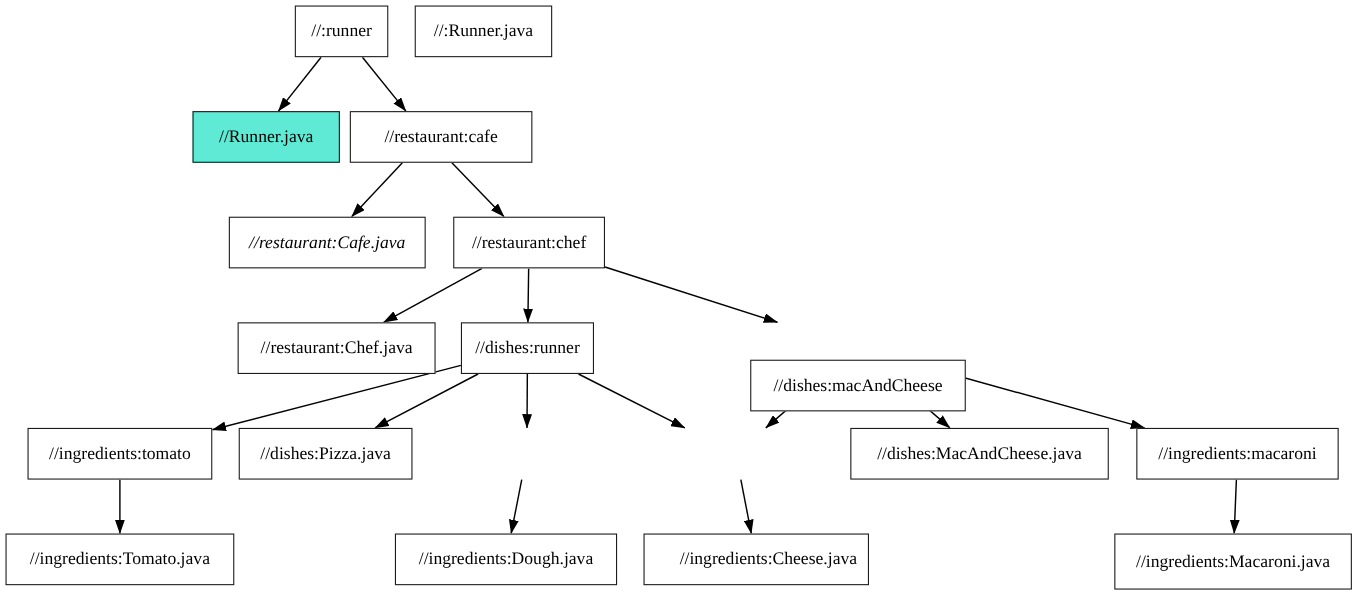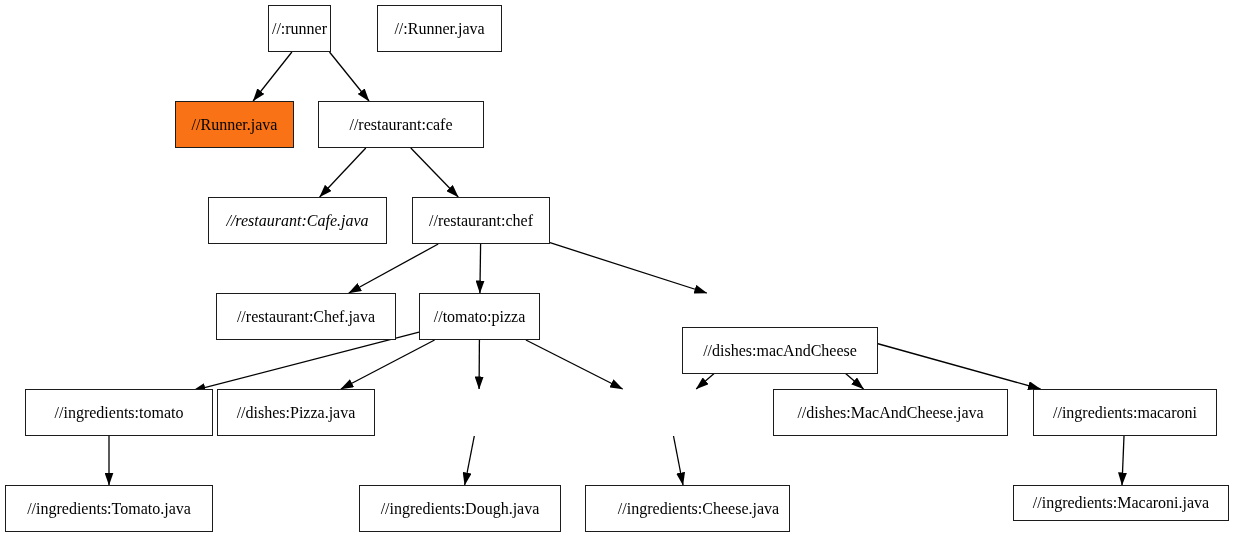--- a/index.html
+++ b/index.html
@@ -62,64 +62,64 @@
         <line x1="752.8" y1="340.0" x2="696.2" y2="389.0" stroke="#000000" stroke-width="1.3" marker-end="url(#arrowhead)"></line>
         <line x1="807.0" y1="340.0" x2="863.5" y2="389.0" stroke="#000000" stroke-width="1.3" marker-end="url(#arrowhead)"></line>
         <line x1="864.5" y1="340.0" x2="1040.5" y2="389.0" stroke="#000000" stroke-width="1.3" marker-end="url(#arrowhead)"></line>
         <line x1="109.0" y1="436.0" x2="109.0" y2="485.0" stroke="#000000" stroke-width="1.3" marker-end="url(#arrowhead)"></line>
         <line x1="474.3" y1="436.0" x2="464.7" y2="485.0" stroke="#000000" stroke-width="1.3" marker-end="url(#arrowhead)"></line>
         <line x1="673.5" y1="436.0" x2="683.0" y2="485.0" stroke="#000000" stroke-width="1.3" marker-end="url(#arrowhead)"></line>
         <line x1="1124.0" y1="436.0" x2="1122.0" y2="485.0" stroke="#000000" stroke-width="1.3" marker-end="url(#arrowhead)"></line>
       </g>
   </svg>
 
-<div class="node" style="left: 268px; top: 5px; width: 63px; height: 47px; background: rgb(255, 255, 255); border-color: rgb(28, 28, 28);">
+<div class="node" style="left: 268px; top: 5px; width: 85px; height: 47px; background: rgb(255, 255, 255); border-color: rgb(28, 28, 28);">
       <span>//:runner</span>
     </div>
     <div class="node" style="left: 377px; top: 5px; width: 125px; height: 47px; background: rgb(255, 255, 255); border-color: rgb(28, 28, 28);">
       <span>//:Runner.java</span>
     </div>
-    <div class="node" style="left: 175px; top: 101px; width: 119px; height: 47px; background: #f97316; border-color: rgb(28, 28, 28);">
+    <div class="node" style="left: 175px; top: 101px; width: 134px; height: 47px; background: #5eead4; border-color: rgb(28, 28, 28);">
       <span>//Runner.java</span>
     </div>
     <div class="node" style="left: 318px; top: 101px; width: 166px; height: 47px; background: rgb(255, 255, 255); border-color: rgb(28, 28, 28);">
       <span>//restaurant:cafe</span>
     </div>
     <div class="node" style="left: 208px; top: 197px; width: 179px; height: 47px; background: rgb(255, 255, 255); border-color: rgb(28, 28, 28); font-style: italic;">
       <span>//restaurant:Cafe.java</span>
     </div>
     <div class="node" style="left: 412px; top: 197px; width: 138px; height: 47px; background: rgb(255, 255, 255); border-color: rgb(28, 28, 28);">
       <span>//restaurant:chef</span>
     </div>
     <div class="node" style="left: 216px; top: 293px; width: 180px; height: 47px; background: rgb(255, 255, 255); border-color: rgb(28, 28, 28);">
       <span>//restaurant:Chef.java</span>
     </div>
     <div class="node" style="left: 419px; top: 293px; width: 121px; height: 47px; background: rgb(255, 255, 255); border-color: rgb(28, 28, 28);">
-      <span>//tomato:pizza</span>
+      <span>//dishes:runner</span>
     </div>
     <div class="node" style="left: 682px; top: 293px; width: 196px; height: 47px; background: rgb(255, 255, 255); border-color: rgb(28, 28, 28); margin-top: 34px;">
       <span>//dishes:macAndCheese</span>
     </div>
-    <div class="node" style="left: 25px; top: 389px; width: 188px; height: 47px; background: rgb(255, 255, 255); border-color: rgb(28, 28, 28); justify-content: center;">
+    <div class="node" style="left: 25px; top: 389px; width: 168px; height: 47px; background: rgb(255, 255, 255); border-color: rgb(28, 28, 28); justify-content: center;">
       <span>//ingredients:tomato</span>
     </div>
     <div class="node" style="left: 217px; top: 389px; width: 158px; height: 47px; background: rgb(255, 255, 255); border-color: rgb(28, 28, 28);">
       <span>//dishes:Pizza.java</span>
     </div>
     <div class="node" style="left: 773px; top: 389px; width: 235px; height: 47px; background: rgb(255, 255, 255); border-color: rgb(28, 28, 28);">
       <span>//dishes:MacAndCheese.java</span>
     </div>
     <div class="node" style="left: 1033px; top: 389px; width: 184px; height: 47px; background: rgb(255, 255, 255); border-color: rgb(28, 28, 28);">
       <span>//ingredients:macaroni</span>
     </div>
     <div class="node" style="left: 5px; top: 485px; width: 208px; height: 47px; background: rgb(255, 255, 255); border-color: rgb(28, 28, 28);">
       <span>//ingredients:Tomato.java</span>
     </div>
     <div class="node" style="left: 359px; top: 485px; width: 202px; height: 47px; background: rgb(255, 255, 255); border-color: rgb(28, 28, 28);">
       <span>//ingredients:Dough.java</span>
     </div>
     <div class="node" style="left: 585px; top: 485px; width: 205px; height: 47px; background: rgb(255, 255, 255); border-color: rgb(28, 28, 28); padding-left: 22px;">
       <span>//ingredients:Cheese.java</span>
     </div>
-    <div class="node" style="left: 1013px; top: 485px; width: 216px; height: 36px; background: rgb(255, 255, 255); border-color: rgb(28, 28, 28);">
+    <div class="node" style="left: 1013px; top: 485px; width: 216px; height: 51px; background: rgb(255, 255, 255); border-color: rgb(28, 28, 28);">
       <span>//ingredients:Macaroni.java</span>
     </div>
   </div>
 
 </body></html>

